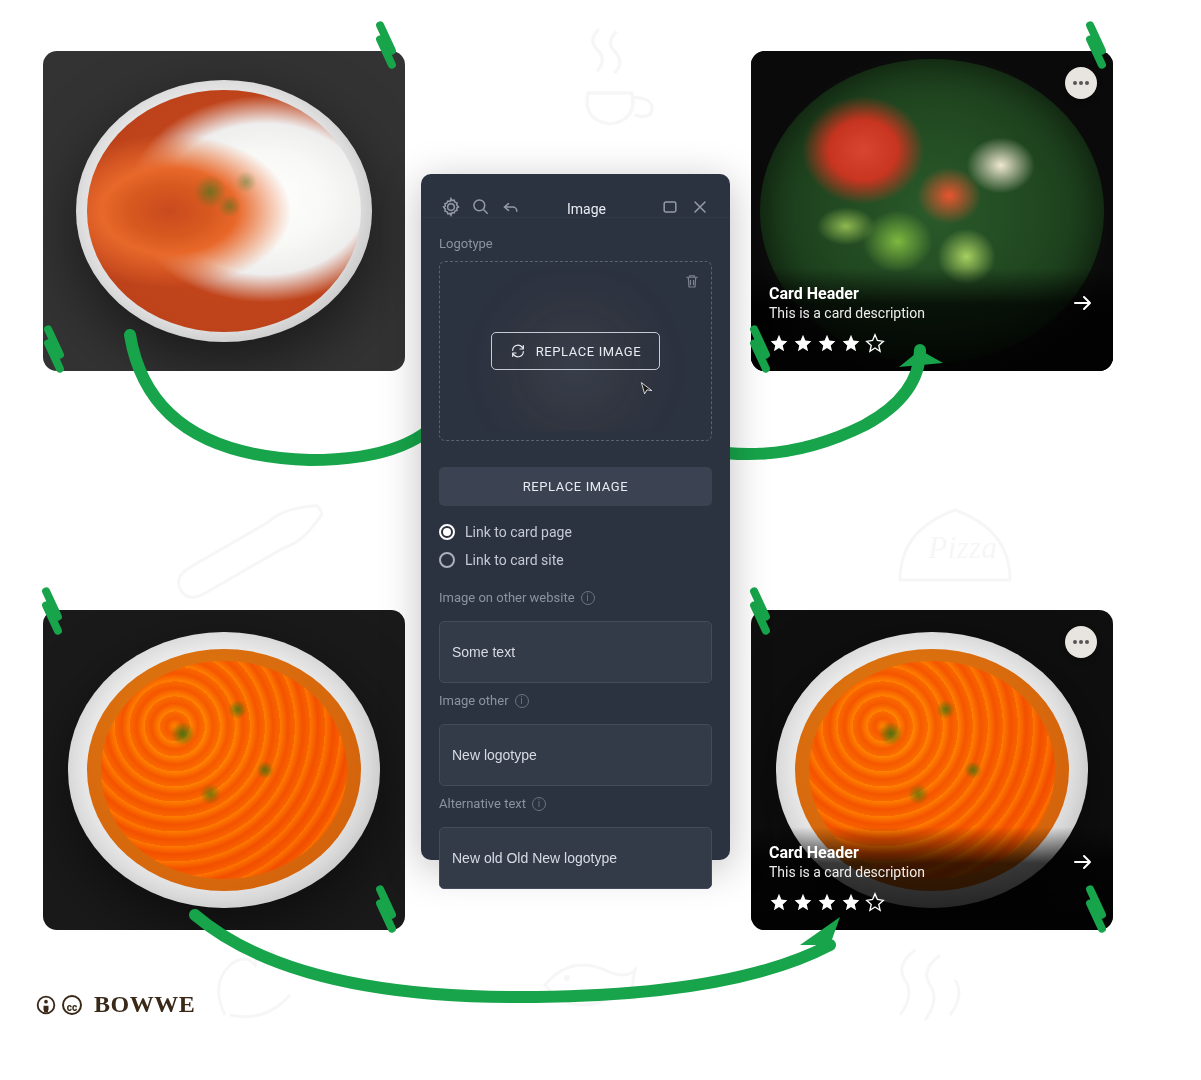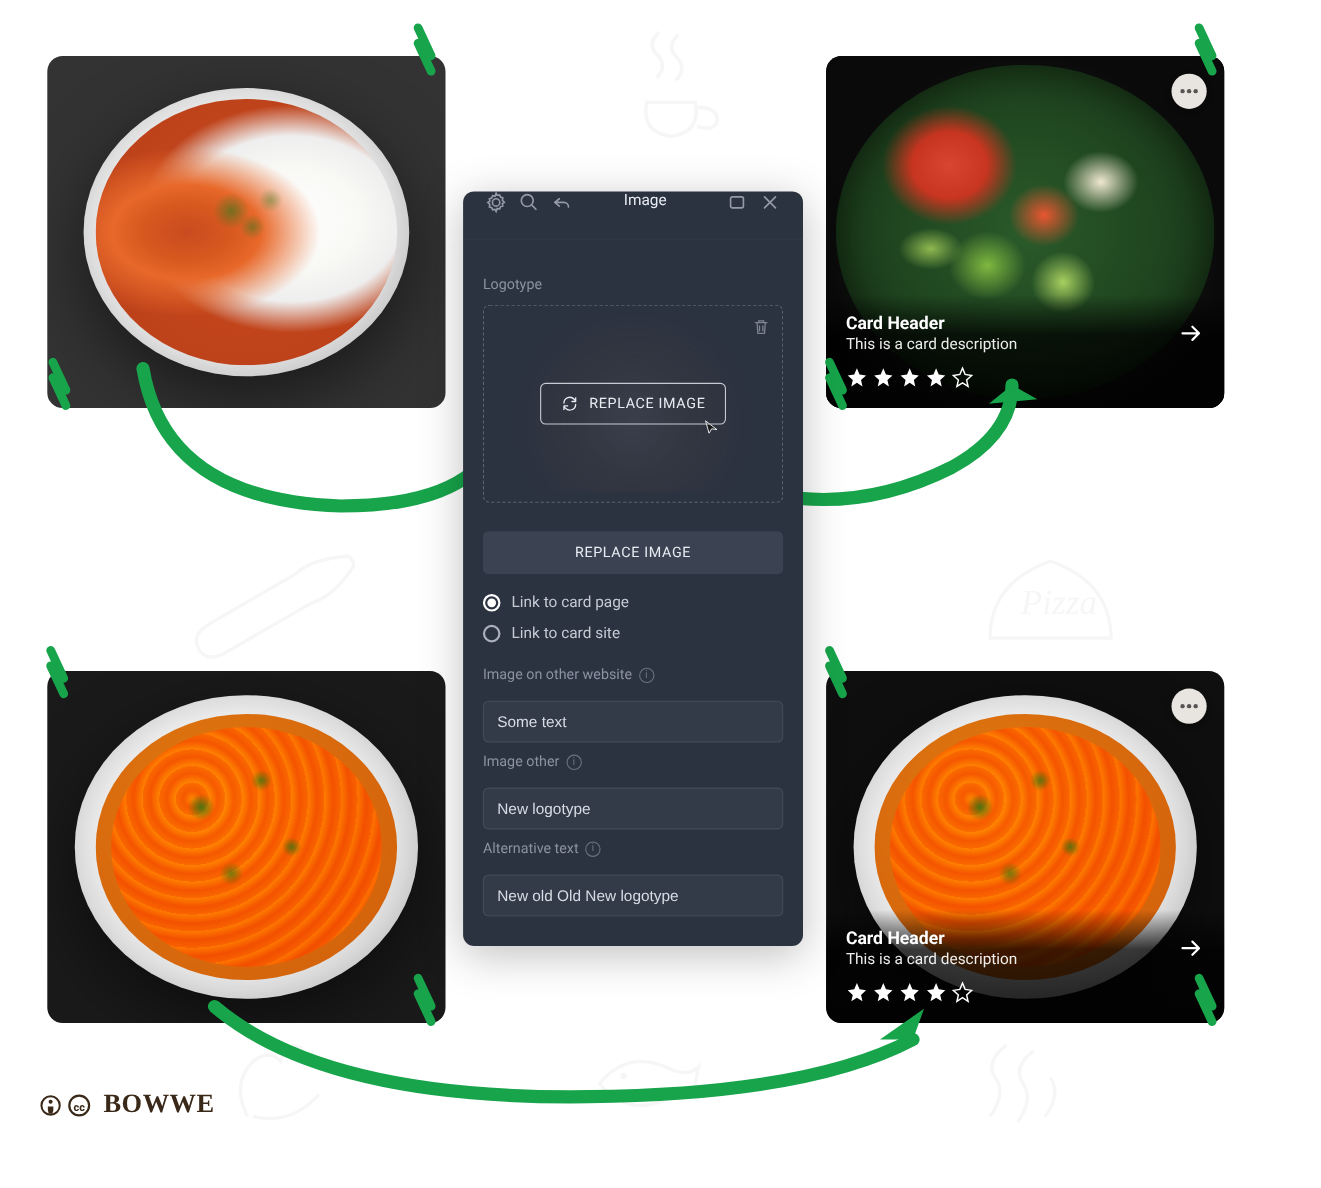--- a/index.html
+++ b/index.html
@@ -21,37 +21,37 @@
 .card-desc{font-size:14px;opacity:.92;margin-bottom:12px}
 .stars{display:flex;gap:4px}
 .star{width:20px;height:20px}
 .more-btn{position:absolute;top:16px;right:16px;width:32px;height:32px;border-radius:50%;background:#e8e4df;display:flex;align-items:center;justify-content:center;box-shadow:0 2px 6px rgba(0,0,0,.3);cursor:pointer}
 .arrow-btn{position:absolute;right:18px;bottom:56px;width:24px;height:24px;cursor:pointer}
 .hash{position:absolute;width:36px;height:36px;pointer-events:none}
 .hash::before,.hash::after{content:"";position:absolute;width:100%;height:8px;background:#17a44a;border-radius:4px;transform:rotate(65deg)}
 .hash::after{top:14px}
 
 .panel{position:absolute;left:421px;top:174px;width:309px;height:686px;background:#2b3240;border-radius:10px;color:#c5cad3;font-size:14px;box-shadow:0 8px 40px rgba(0,0,0,.25)}
-.panel-top{display:flex;align-items:flex-start;height:44px;padding:0 20px;border-bottom:1px solid rgba(255,255,255,.03)}
+.panel-top{display:flex;align-items:flex-end;height:44px;padding:0 20px;border-bottom:1px solid rgba(255,255,255,.03)}
 .panel-top .icn{width:20px;height:20px;margin-right:10px;cursor:pointer;opacity:.75}
 .panel-top .title{flex:1;text-align:center;font-size:14px;color:#e8ecf2;margin-left:-18px}
 .panel-top .right{display:flex;gap:10px;align-items:center}
 .panel-body{padding:14px 18px}
 .plabel{font-size:13px;color:#8b92a0;margin-bottom:10px;margin-top:10px;display:flex;align-items:center;gap:6px}
 .dropzone{border:1px dashed #5b6370;border-radius:6px;height:180px;display:flex;align-items:center;justify-content:center;position:relative;overflow:hidden}
 .dropzone-bg{position:absolute;inset:8px;border-radius:4px;background:radial-gradient(circle at 50% 60%,rgba(240,230,220,.12) 0%,rgba(200,140,90,.08) 35%,transparent 70%);filter:blur(1px);opacity:.6}
 .trash{position:absolute;top:10px;right:10px;width:18px;height:18px;cursor:pointer;opacity:.65}
 .replace-inline{border:1px solid #c5cad3;border-radius:5px;padding:10px 18px;display:flex;align-items:center;gap:10px;cursor:pointer;font-size:13px;letter-spacing:.6px;color:#e8ecf2;position:relative;z-index:2}
 .cursor-arrow{position:absolute;left:218px;top:207px;width:16px;height:16px;pointer-events:none}
 .btn-block{margin-top:26px;background:#3b4352;border-radius:5px;text-align:center;padding:12px;font-size:13px;letter-spacing:.6px;cursor:pointer;color:#e8ecf2}
 .radio-row{display:flex;align-items:center;gap:10px;margin-top:18px;cursor:pointer}
 .radio{width:16px;height:16px;border-radius:50%;border:2px solid #aab0bc;display:flex;align-items:center;justify-content:center}
 .radio.sel{border-color:#fff}
 .radio.sel::after{content:"";width:8px;height:8px;background:#fff;border-radius:50%}
-.input{width:100%;background:#333a48;border:1px solid #444c5b;border-radius:5px;padding:10px 12px;color:#d8dce4;font-size:14px;margin-top:6px}
+.input{width:100%;background:#333a48;border:1px solid #444c5b;border-radius:5px;padding:22px 12px;color:#d8dce4;font-size:14px;margin-top:6px}
 .info{width:14px;height:14px;border:1px solid #6b7380;border-radius:50%;display:inline-flex;align-items:center;justify-content:center;font-size:10px;color:#6b7380}
 
 .arrow-curve{position:absolute;pointer-events:none}
 
 .footer{position:absolute;left:36px;bottom:62px;display:flex;align-items:center;gap:6px}
 .cc{width:20px;height:20px;border:2px solid #3a2918;border-radius:50%;display:flex;align-items:flex-end;justify-content:center;font-size:10px;font-weight:800;color:#3a2918}
 .bowwe{font-family:Georgia,serif;font-weight:900;font-size:24px;color:#3a2918;letter-spacing:.5px;margin-left:6px}
 </style>
 </head>
 <body>
@@ -210,21 +210,21 @@
     <div class="right">
       <svg class="icn" style="margin:0" viewBox="0 0 24 24">
           <rect x="5" y="6" width="14" height="12" rx="2" fill="none" stroke="#b8bec9" stroke-width="1.8"></rect>
         </svg>
       <svg class="icn" style="margin:0" viewBox="0 0 24 24">
           <path d="M6 6l12 12M18 6L6 18" stroke="#b8bec9" stroke-width="1.8" stroke-linecap="round"></path>
         </svg>
     </div>
   </div>
   <div class="panel-body">
-    <div class="plabel" style="margin-top:20px">Logotype</div>
+    <div class="plabel" style="margin-top:4px">Logotype</div>
     <div class="dropzone">
       <div class="dropzone-bg"></div>
       <svg class="trash" viewBox="0 0 24 24">
           <path d="M5 7h14M9 7V5h6v2M7 7l1 13h8l1-13M10 11v6M14 11v6" fill="none" stroke="#aab0bc" stroke-width="1.6" stroke-linecap="round"></path>
         </svg>
       <div class="replace-inline">
         <svg width="16" height="16" viewBox="0 0 24 24">
             <path d="M4 11a8 8 0 0114-5l2 2M20 13a8 8 0 01-14 5l-2-2M20 4v5h-5M4 20v-5h5" fill="none" stroke="#e8ecf2" stroke-width="1.8" stroke-linecap="round" stroke-linejoin="round"></path>
           </svg>
         <span>REPLACE IMAGE</span>

